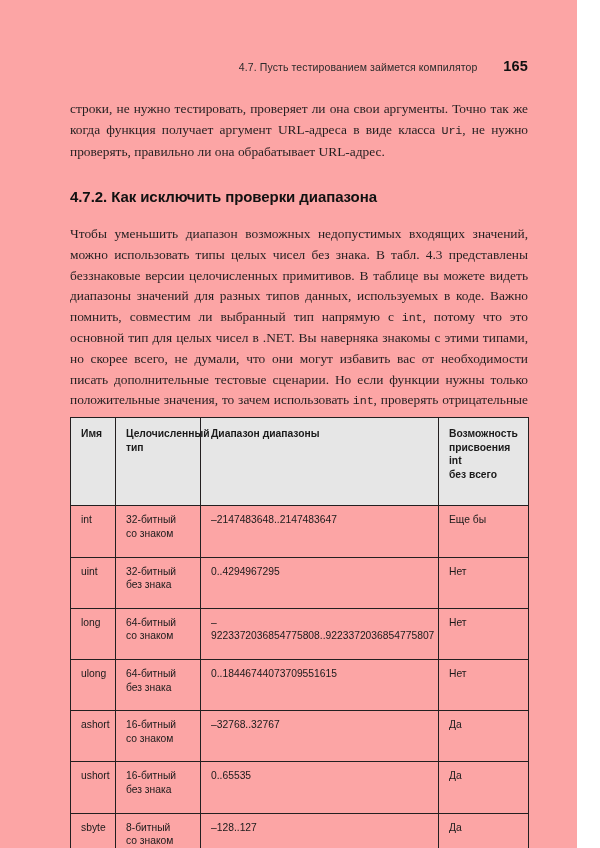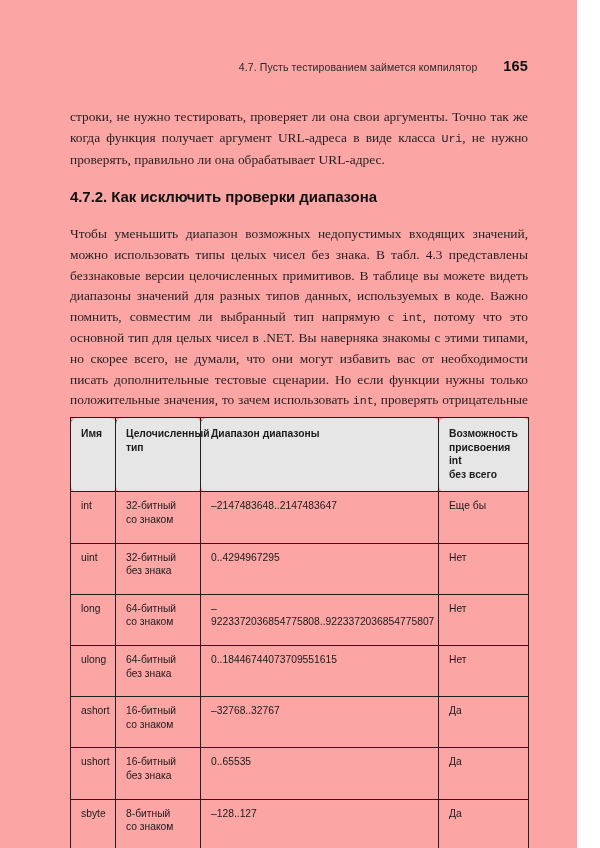--- a/index.html
+++ b/index.html
@@ -45,21 +45,21 @@
     position: absolute;
     left: 70px;
     width: 458px;
     font-family: "Liberation Serif", serif;
     font-size: 13.4px;
     line-height: 20.6px;
     color: #231f20;
     text-align: justify;
     text-justify: inter-word;
   }
-  .para-1 { top: 94px; }
+  .para-1 { top: 86px; }
   .para-2 { top: 211px; }
 
   code, .mono {
     font-family: "Liberation Mono", monospace;
     font-size: 11.7px;
     letter-spacing: -0.01em;
   }
 
   
   .section-heading {
@@ -105,22 +105,21 @@
     border: 1px solid #231f20;
     vertical-align: top;
     padding: 7px 8px 9px 10px;
     line-height: 13.6px;
     text-align: left;
   }
   .data-table thead th {
     background: #e6e6e6;
     font-weight: bold;
     padding-top: 9px;
-    padding-bottom: 10px;
-    border-radius: 6px;
+    padding-bottom: 24px;
   }
   .data-table tbody td {
     font-weight: normal;
     height: 21px;
     padding-bottom: 16px;
   }
   .col-name  { width: 45px; }
   .col-type  { width: 85px; }
   .col-range { width: 238px; }
   .col-assign{ width: 90px; }

